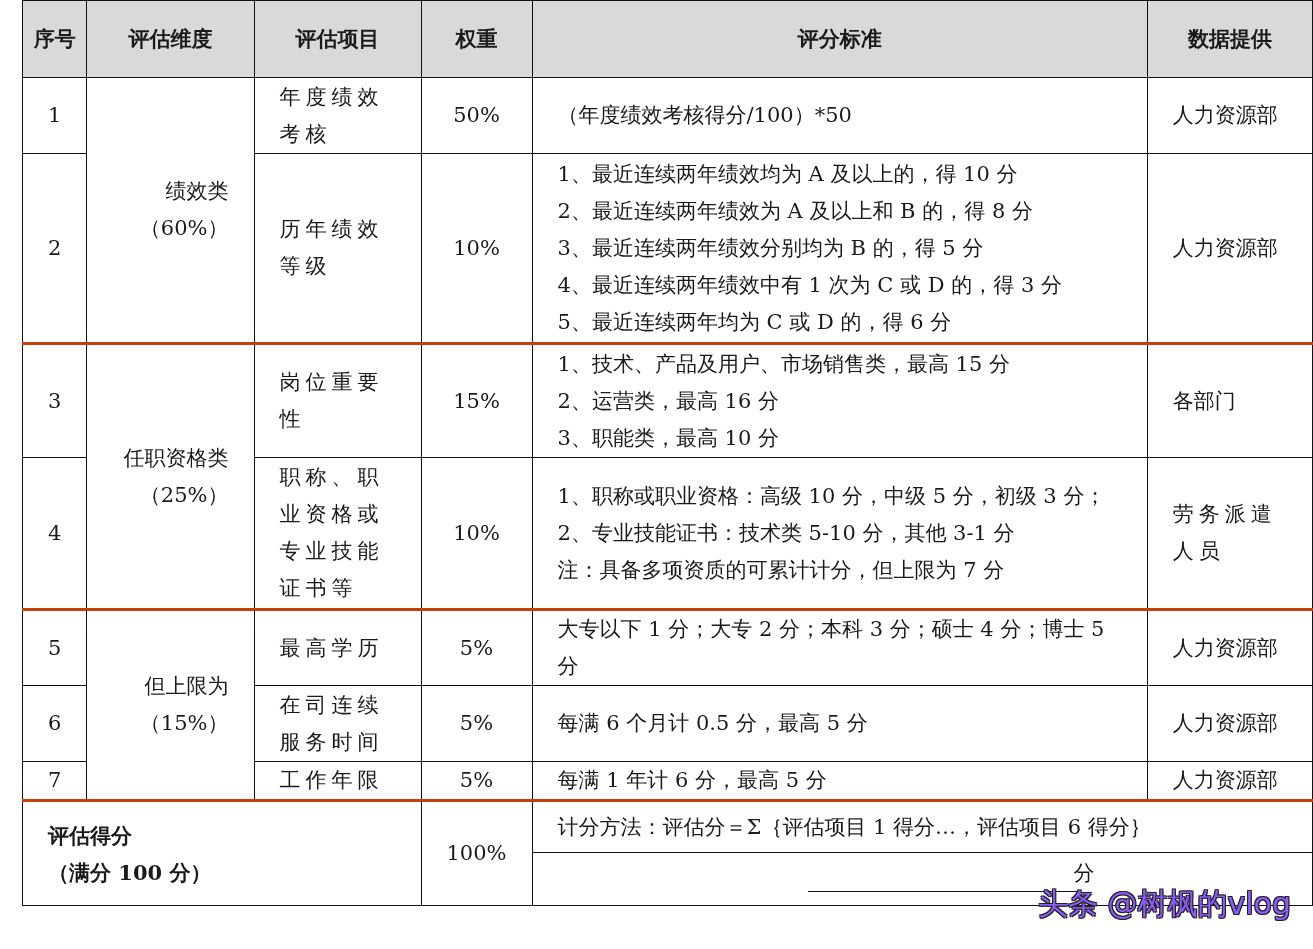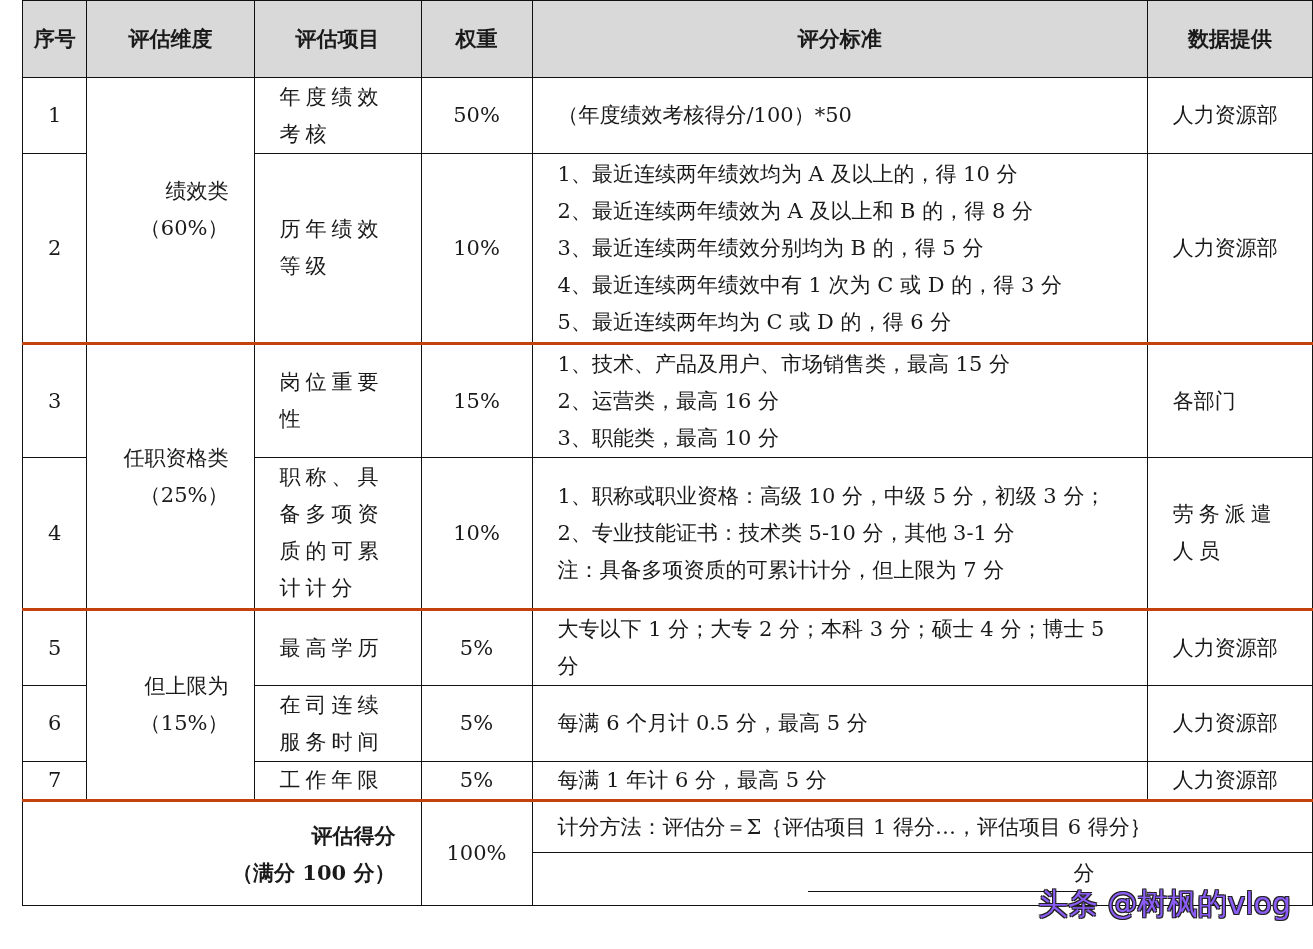--- a/index.html
+++ b/index.html
@@ -9,21 +9,21 @@
     .tbl td { border: 1px solid #111; padding: 0 25px; font-size: 21px; line-height: 37px; vertical-align: middle; }
     .tbl tr.thick-top td { border-top: 3px solid #c2410c; }
     .tbl .hd td { background: #d9d9d9; text-align: center; font-weight: bold; height: 76px; line-height: 34px; }
     .c-idx { text-align: center; }
     .c-dim { text-align: right; line-height: 37px; }
     .c-item { letter-spacing: 5px; }
     .c-w { text-align: center; }
     .c-src { }
     .line { display: block; white-space: nowrap; }
     .wrap { white-space: normal; }
-    .total-label { text-align: right; font-weight: bold; }
+    .total-label { text-align: left; font-weight: bold; }
     .sig { position: relative; height: 52px; }
     .sig-line { position: absolute; left: 250px; top: 38px; width: 270px; border-top: 1px solid #111; }
     .sig-unit { position: absolute; left: 516px; top: 2px; font-size: 21px; }
     .watermark { position: absolute; right: 22px; top: 884px; font-family: "DejaVu Sans", sans-serif;
                  font-size: 30px; color: #8b5cf6; text-shadow: 1px 1px 0 #222, -1px -1px 0 #222, 1px -1px 0 #222, -1px 1px 0 #222; }
   </style>
 </head>
 <body>
 
 <table class="tbl">
@@ -84,21 +84,21 @@
     <td>
       <span class="line">1、技术、产品及用户、市场销售类，最高 15 分</span>
       <span class="line">2、运营类，最高 16 分</span>
       <span class="line">3、职能类，最高 10 分</span>
     </td>
     <td class="c-src">各部门</td>
   </tr>
 
   <tr style="height:152px">
     <td class="c-idx">4</td>
-    <td class="c-item wrap">职称、具备多项资质的可累计计分</td>
+    <td class="c-item wrap">职称、职业资格或专业技能证书等</td>
     <td class="c-w">10%</td>
     <td>
       <span class="line wrap">1、职称或职业资格：高级 10 分，中级 5 分，初级 3 分；</span>
       <span class="line">2、专业技能证书：技术类 5-10 分，其他 3-1 分</span>
       <span class="line">注：具备多项资质的可累计计分，但上限为 7 分</span>
     </td>
     <td class="c-src c-item wrap">劳务派遣人员</td>
   </tr>
 
   <tr class="thick-top" style="height:76px">

